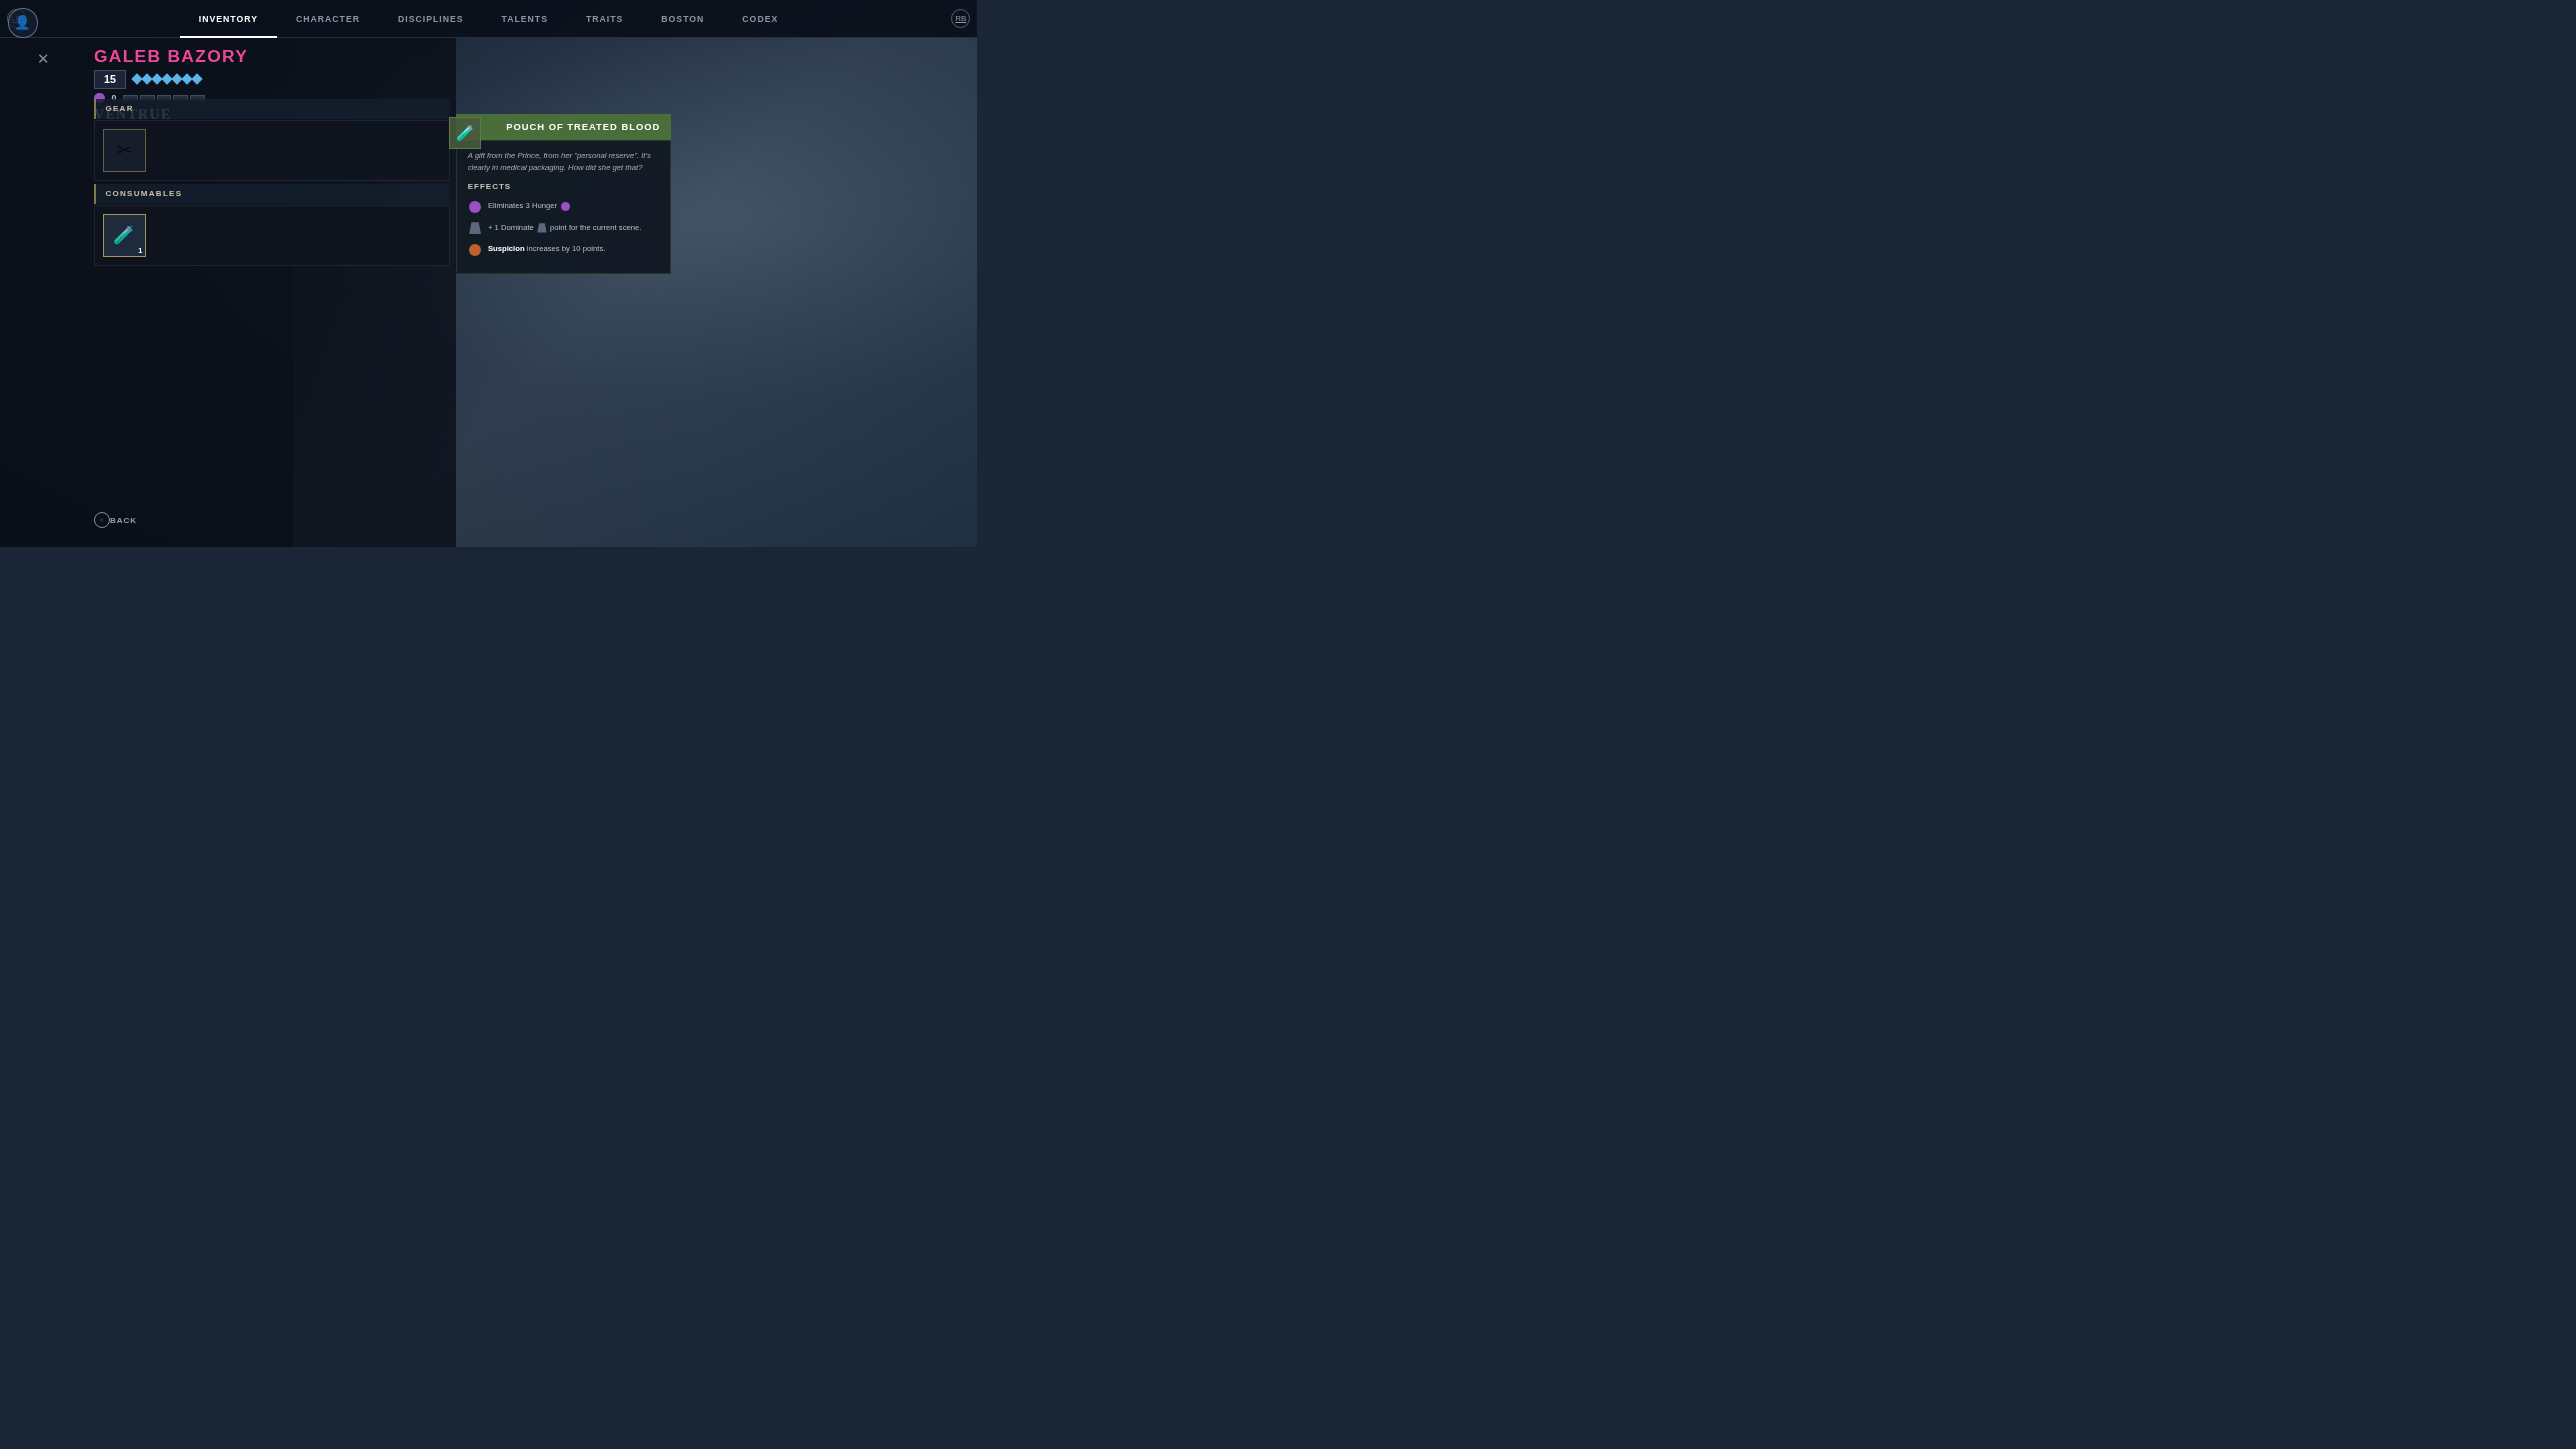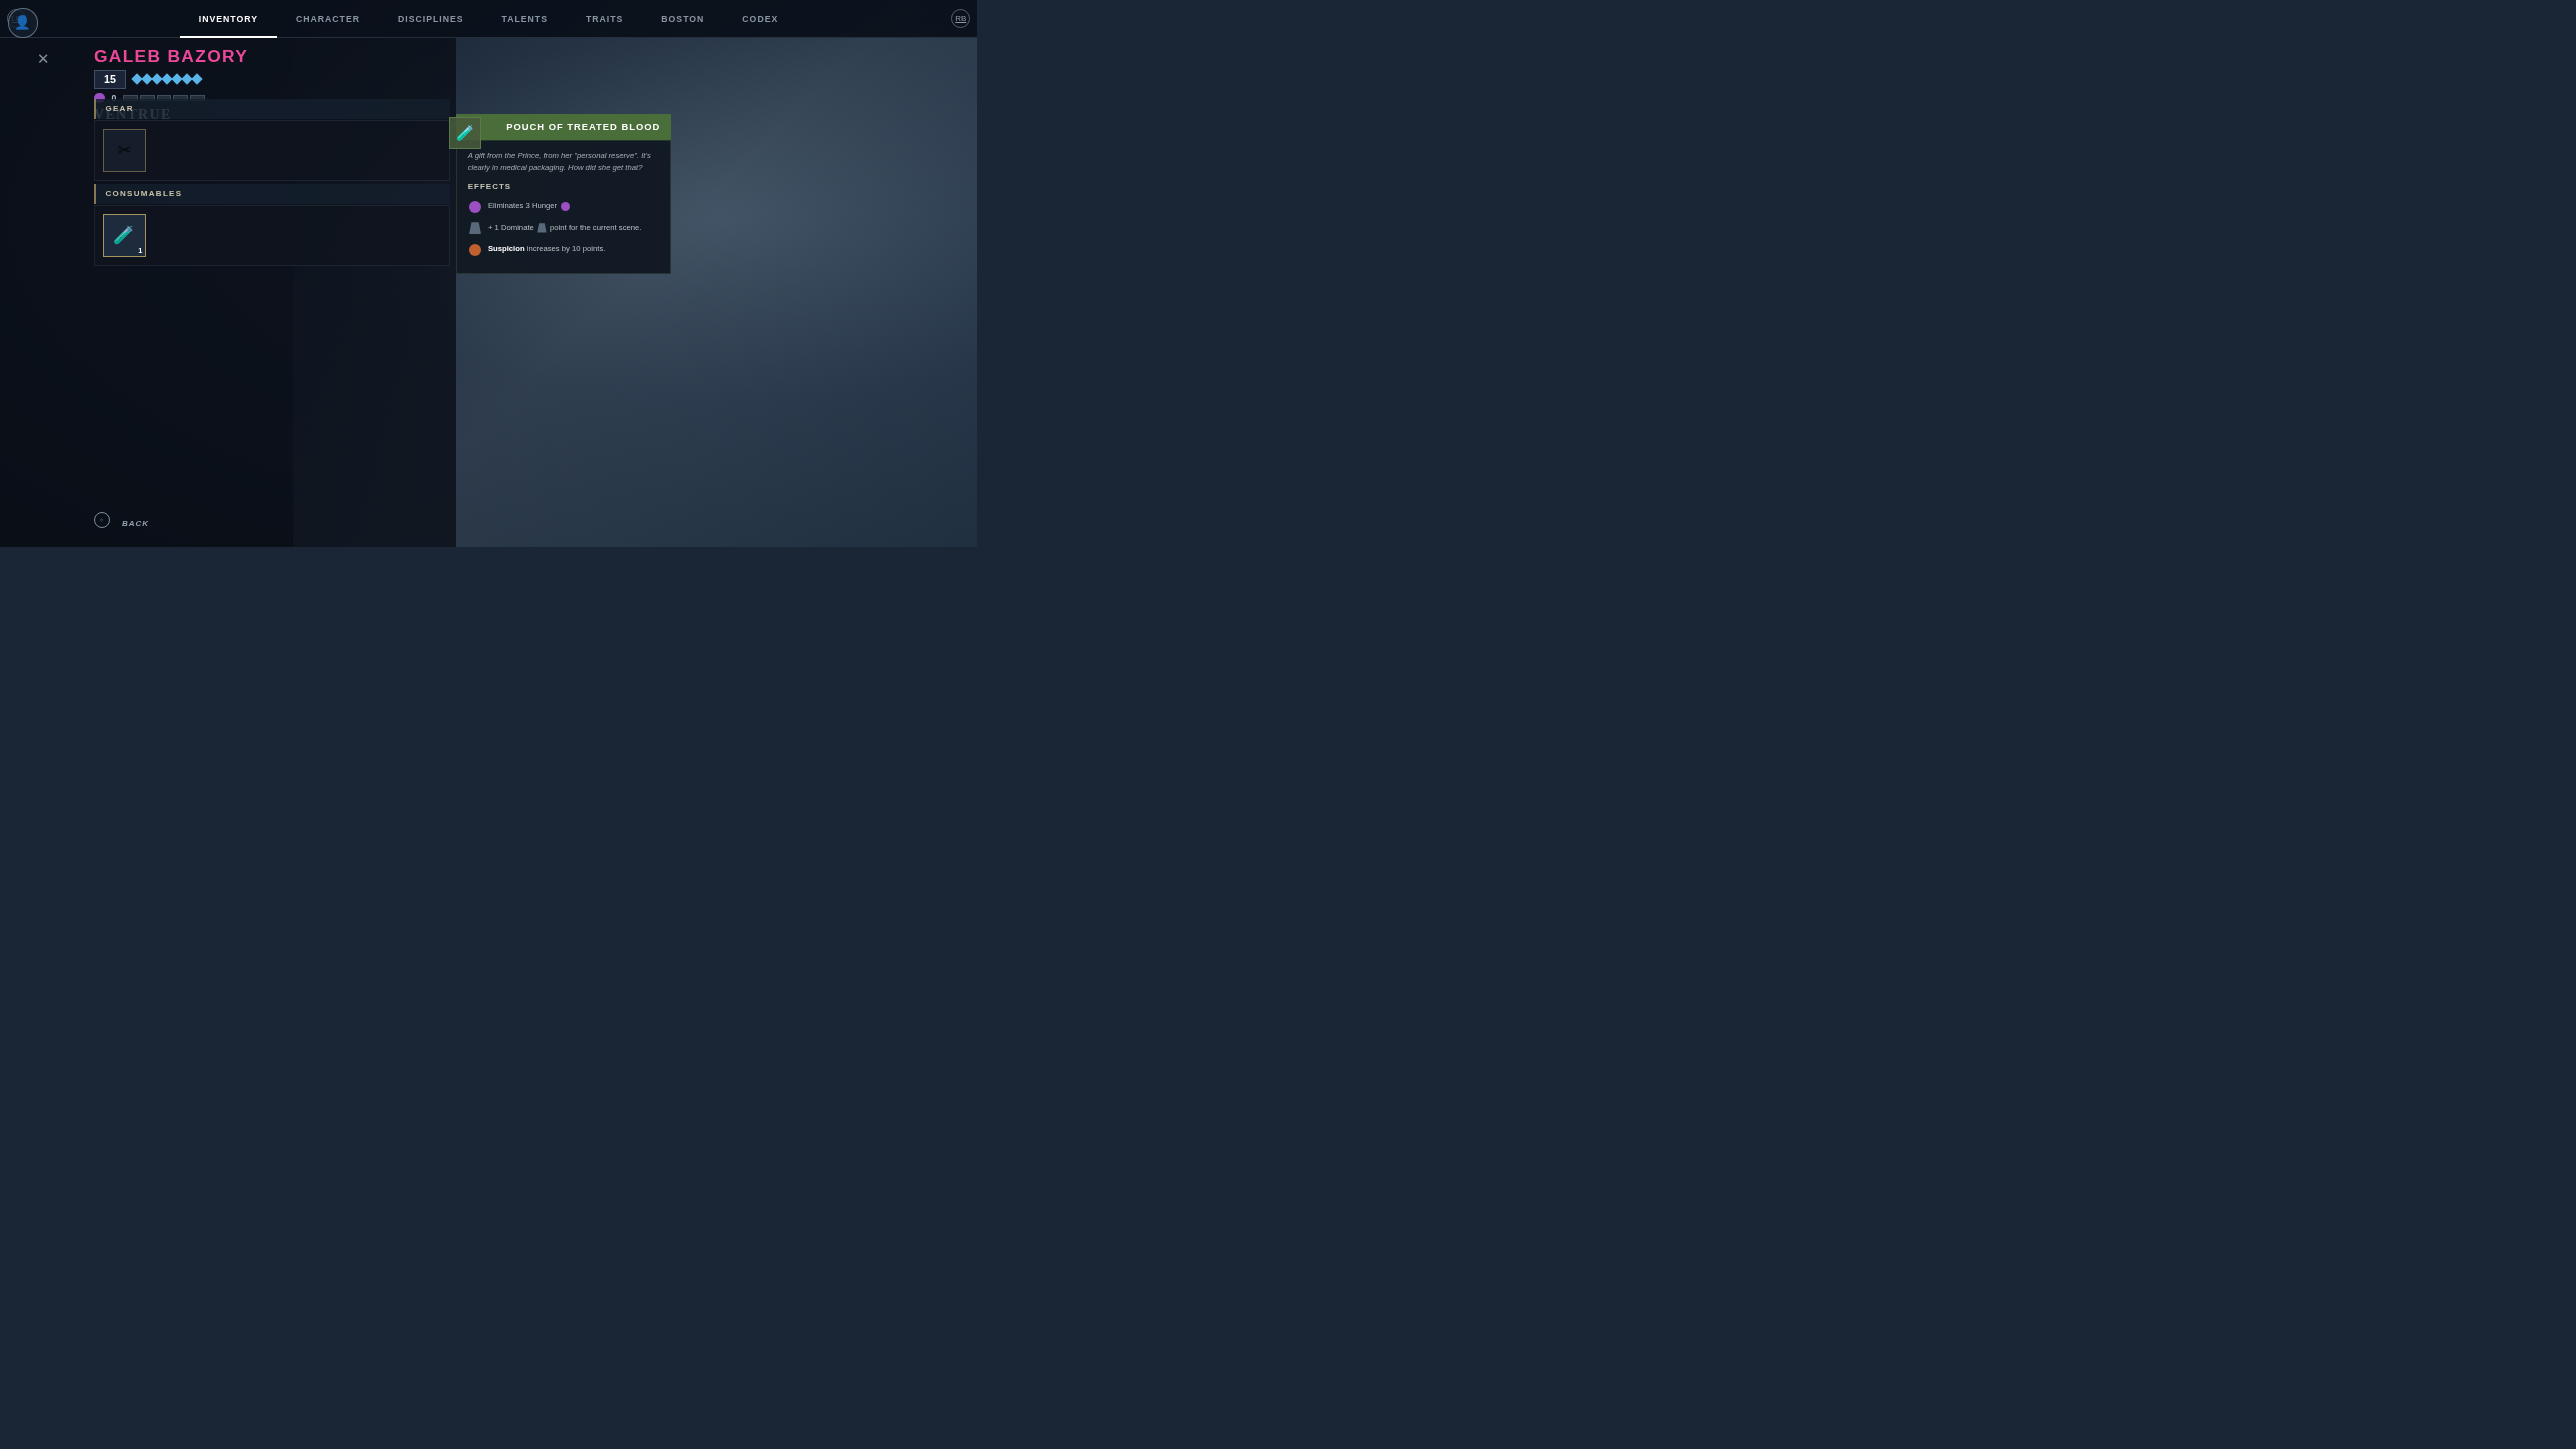--- a/index.html
+++ b/index.html
@@ -398,28 +398,27 @@
       font-weight: 700;
     }
 
     
     .back-btn {
       position: absolute;
       bottom: 19px;
       left: 94px;
       z-index: 10;
       display: flex;
-      align-items: flex-end;
-      gap: 12px;
+      align-items: center;
+      gap: 0;
       cursor: pointer;
       color: rgba(180, 195, 210, 0.8);
       font-size: 8px;
       font-weight: 600;
       letter-spacing: 1px;
-      font-style: italic;
     }
 
     .back-circle {
       width: 16px;
       height: 16px;
       border-radius: 50%;
       border: 1.3px solid rgba(180, 195, 210, 0.7);
       display: flex;
       align-items: center;
       justify-content: center;

